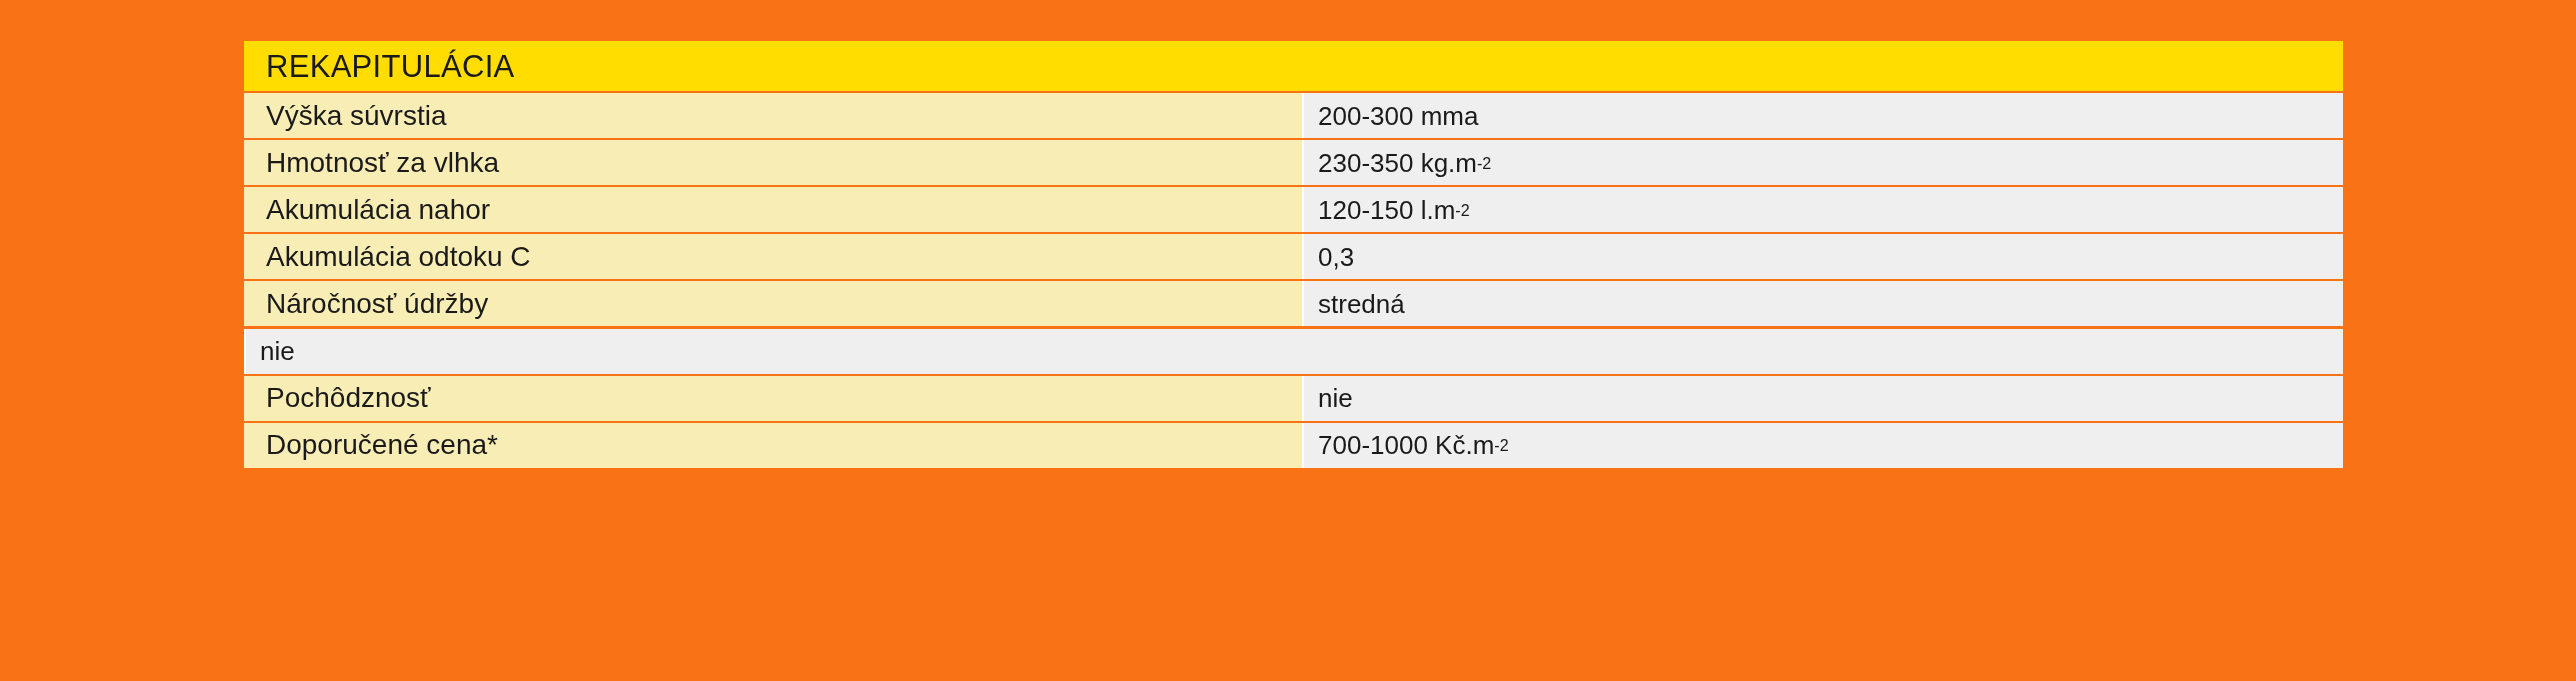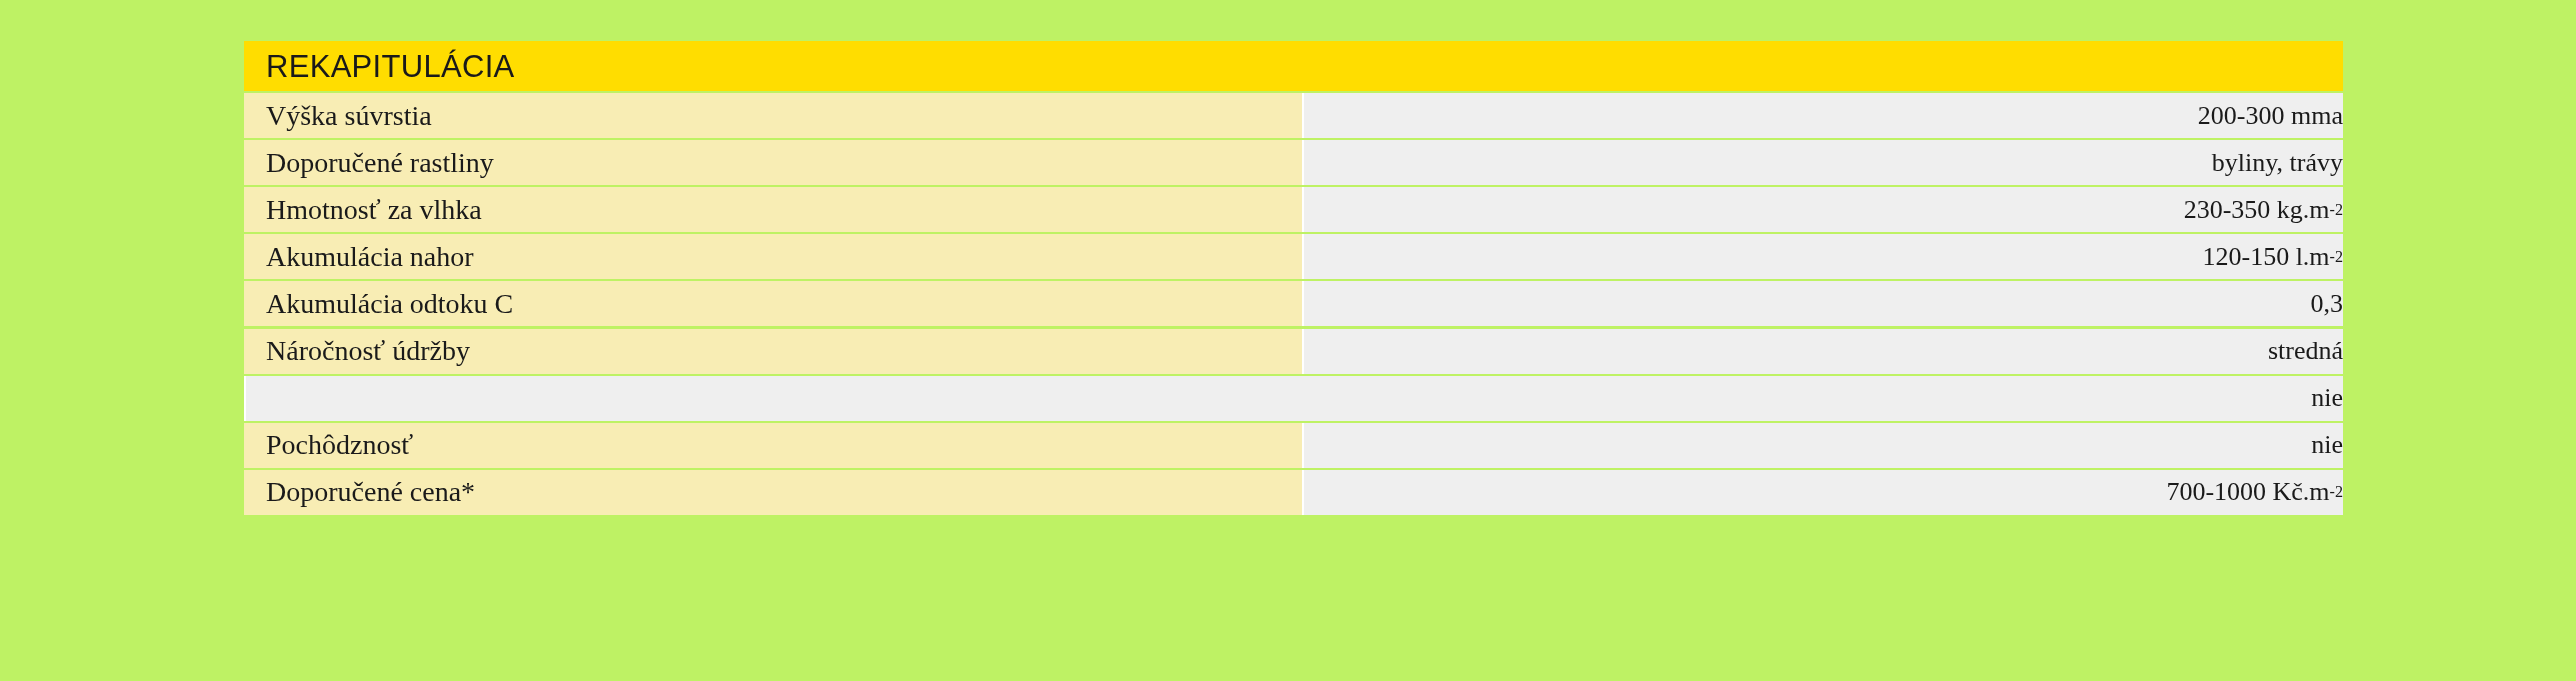--- a/index.html
+++ b/index.html
@@ -13,21 +13,21 @@
     font-family: "Liberation Sans", sans-serif;
     overflow: hidden;
   }
 
   .sheet {
     position: absolute;
     left: 0;
     top: 0;
     width: 2576px;
     height: 682px;
-    background: #bef264;
+    background: #f97316;
   }
 
   .table-wrap {
     position: absolute;
     left: 244px;
     top: 41px;
     width: 2099px;
   }
 
   .title-bar {
@@ -42,21 +42,20 @@
     font-size: 31px;
     color: #1a1a1a;
     letter-spacing: 0.3px;
     line-height: 1;
   }
 
   .row {
     display: flex;
     height: 45px;
     margin-top: 2.1px;
-    font-family: Liberation Serif, serif;
   }
 
   .cell-label {
     width: 1058px;
     background: #f8edb4;
     display: flex;
     align-items: center;
     padding-left: 22px;
     box-sizing: border-box;
     font-size: 28px;
@@ -68,21 +67,20 @@
     flex: 1;
     background: #efefef;
     display: flex;
     align-items: center;
     padding-left: 14px;
     box-sizing: border-box;
     font-size: 26px;
     color: #1a1a1a;
     line-height: 1;
     border-left: 2.1px solid #ffffff;
-    justify-content: flex-end;
   }
 
   .cell-value .val {
     white-space: pre;
   }
   .cell-value sup {
     font-size: 0.62em;
     vertical-align: super;
     line-height: 0;
   }
@@ -113,27 +111,20 @@
 
     <div class="row">
       <div class="cell-label">Výška súvrstia</div>
       <div class="cell-value">
           <span class="val">200-300 mma</span>
           <sup></sup>
         </div>
     </div>
 
 
-    <div class="row">
-      <div class="cell-label">Doporučené rastliny</div>
-      <div class="cell-value">
-          <span class="val">byliny, trávy</span>
-          <sup></sup>
-        </div>
-    </div>
 
     <div class="row">
       <div class="cell-label">Hmotnosť za vlhka</div>
       <div class="cell-value">
           <span class="val">230-350 kg.m</span>
           <sup>-2</sup>
         </div>
     </div>
 
     <div class="row">

